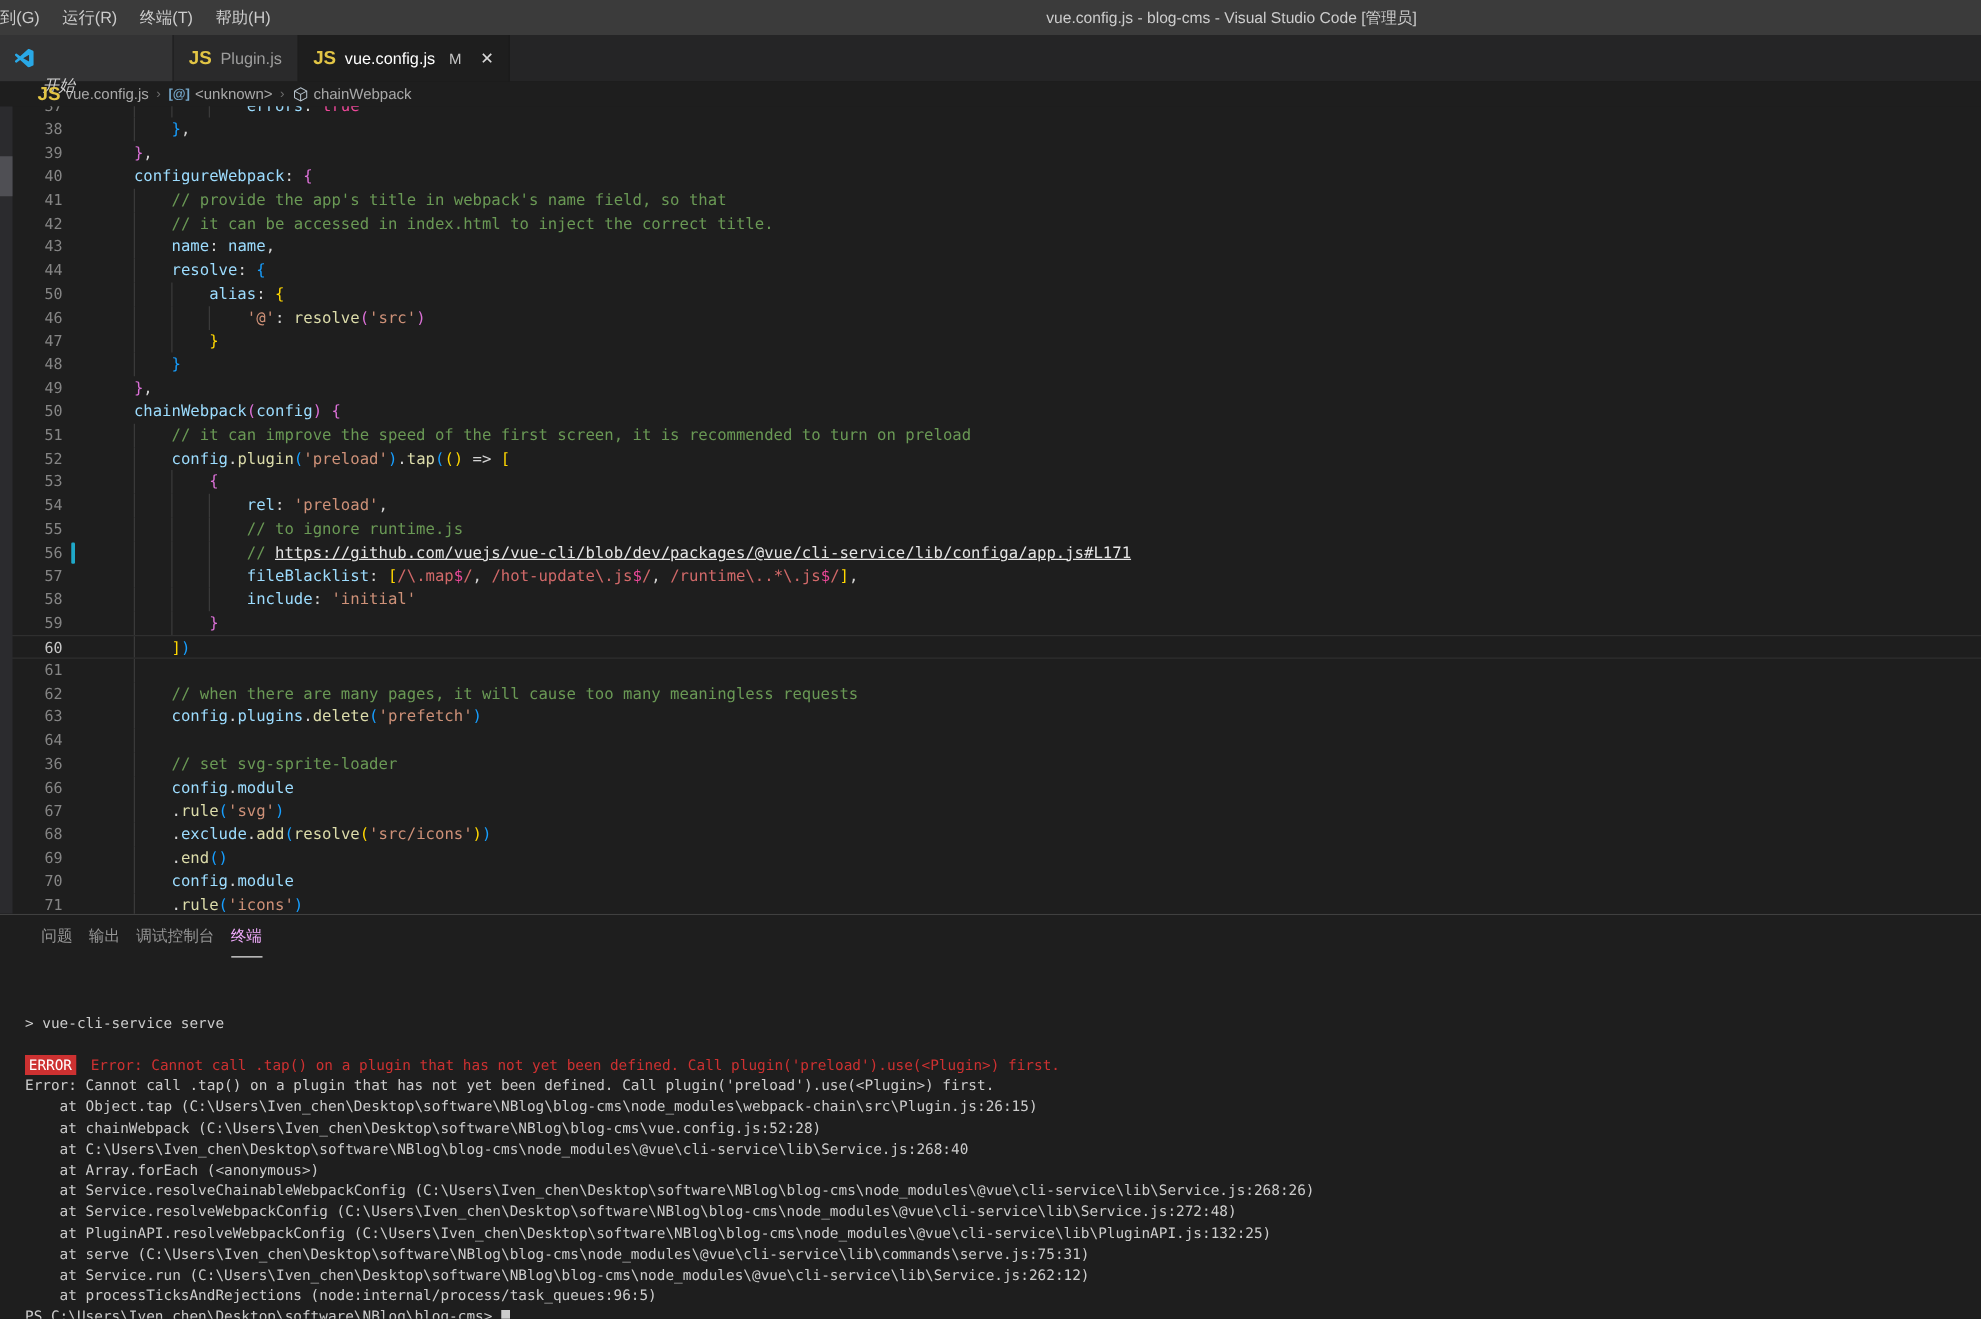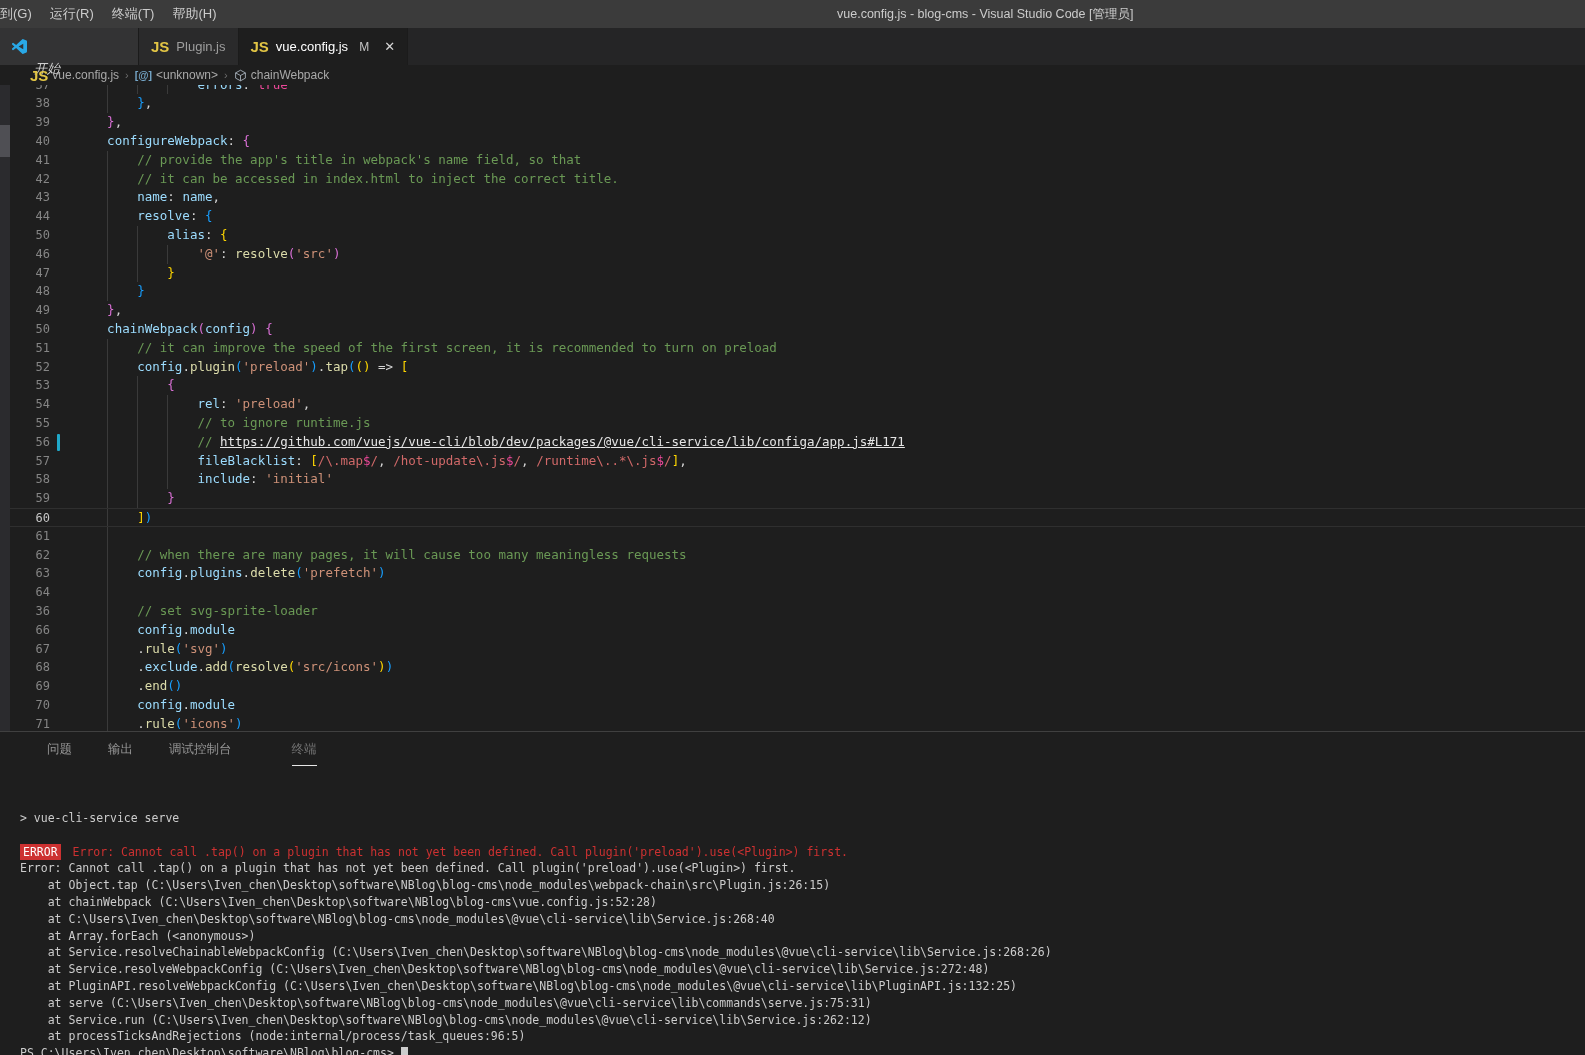--- a/index.html
+++ b/index.html
@@ -53,24 +53,24 @@
              background:#1fa8c9; border-radius:1px; }
 
   
   .pv{color:#9CDCFE} .kw{color:#ec4899} .fn{color:#DCDCAA} .st{color:#CE9178}
   .cm{color:#6A9955} .cl{color:#e5e5e5;text-decoration:underline}
   .rx{color:#D16969} .pn{color:#D4D4D4} .ws{color:#D4D4D4}
   .b1{color:#FFD700} .b2{color:#DA70D6} .b3{color:#179FFF}
 
   
   .panel { height:324px; background:#1e1e1e; border-top:1px solid #404040; }
-  .panel-tabs { display:flex; gap:36px; padding:9px 0 0 47px; height:34px;
+  .panel-tabs { display:flex; gap:13px; padding:9px 0 0 33px; height:34px;
                 font-size:12.5px; color:#969696; }
   .panel-tab { cursor:pointer; padding-bottom:5px; }
-  .panel-tab.active { color:#737373; border-bottom:1px solid #e7e7e7;margin-left:24px; }
+  .panel-tab.active { color:#f0abfc; border-bottom:1px solid #e7e7e7; }
   .terminal { padding:5px 0 0 20px; font-family:"DejaVu Sans Mono", monospace;
               font-size:11.5px;margin-top:39px; }
   .term-line { height:16.8px; line-height:16.8px; white-space:pre; }
   .fg{color:#cccccc} .red{color:#CD3131}
   .bi{background:#2472C8;color:#ffffff;padding:0 5px;margin-right:5px;display:inline-block;}
   .be{background:#CD3131;color:#ffffff;padding:0 3px;margin-right:5px;display:inline-block;}
   .cursor{display:inline-block;width:7px;height:13px;background:#cccccc;vertical-align:middle;}
 </style>
 </head>
 <body>

